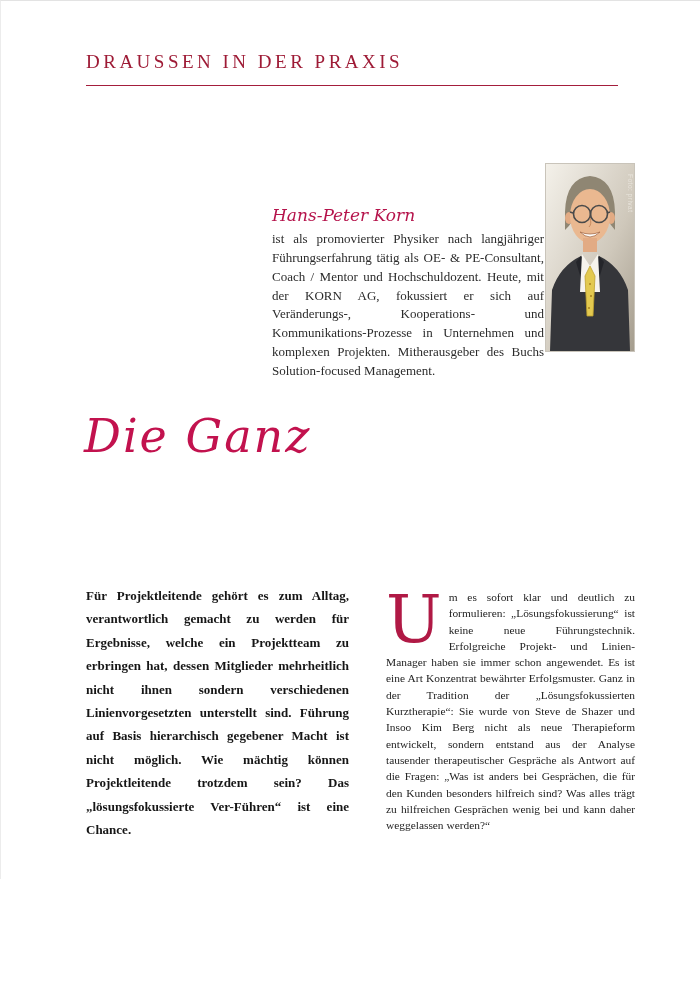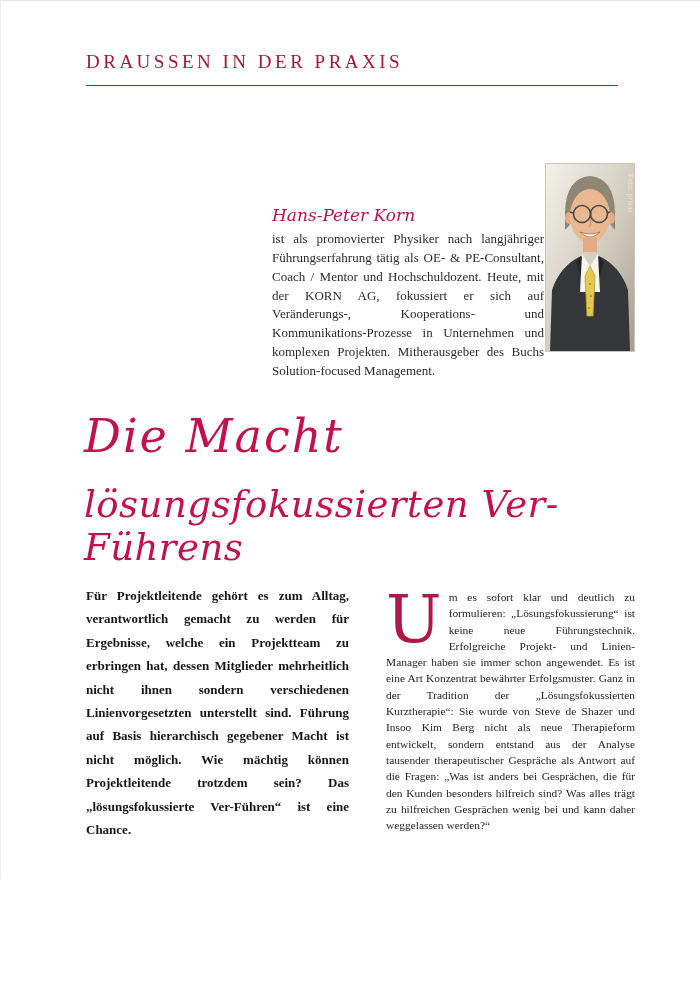--- a/index.html
+++ b/index.html
@@ -109,22 +109,21 @@
       <path d="M44 102 L49 112 L47 152 L41 152 L39 112 Z" fill="#e3c94f"></path>
       <path d="M44 102 L49 112 L47 152 L41 152 L39 112 Z" fill="none" stroke="#bfa22f" stroke-width="0.8"></path>
       <circle cx="44" cy="120" r="1" fill="#a8801c"></circle>
       <circle cx="45" cy="132" r="1" fill="#a8801c"></circle>
       <circle cx="43" cy="144" r="1" fill="#a8801c"></circle>
     </svg>
     <div class="photo-credit">Foto: privat</div>
   </div>
 
   <div class="title">
-    <div class="title-line1">Die Macht</div>
-    <div class="title-line2">lösungsfokussierten Ver-Führens</div>
+    <div class="title-line1">Die Ganz</div>
   </div>
 
   <p class="lead">Für Projektleitende gehört es zum Alltag, verantwortlich gemacht zu werden für Ergebnisse, welche ein Projektteam zu erbringen hat, dessen Mitglieder mehrheitlich nicht ihnen sondern verschiedenen Linienvorgesetzten unterstellt sind. Führung auf Basis hierarchisch gegebener Macht ist nicht möglich. Wie mächtig können Projektleitende trotzdem sein? Das „lösungsfokussierte Ver-Führen“ ist eine Chance.</p>
 
   <p class="bodycol"><span class="dropcap">U</span><span>m es sofort klar und deutlich zu formulieren: „Lösungsfokussierung“ ist keine neue Führungstechnik. Erfolgreiche Projekt- und Linien-Manager haben sie immer schon angewendet. Es ist eine Art Konzentrat bewährter Erfolgsmuster. Ganz in der Tradition der „Lösungsfokussierten Kurztherapie“: Sie wurde von Steve de Shazer und Insoo Kim Berg nicht als neue Therapieform entwickelt, sondern entstand aus der Analyse tausender therapeutischer Gespräche als Antwort auf die Fragen: „Was ist anders bei Gesprächen, die für den Kunden besonders hilfreich sind? Was alles trägt zu hilfreichen Gesprächen wenig bei und kann daher weggelassen werden?“</span></p>
 
   <div class="pagenum">30</div>
 
 </div>
 

